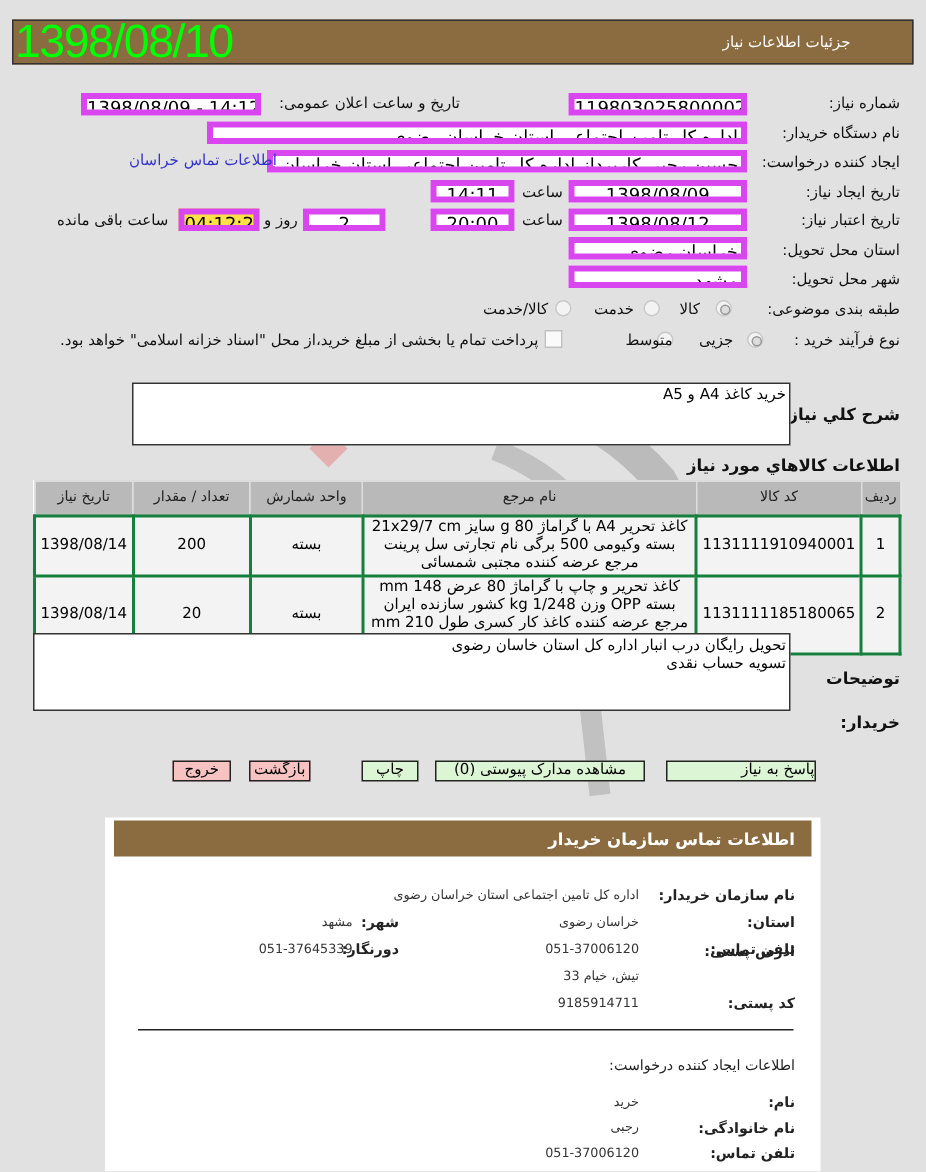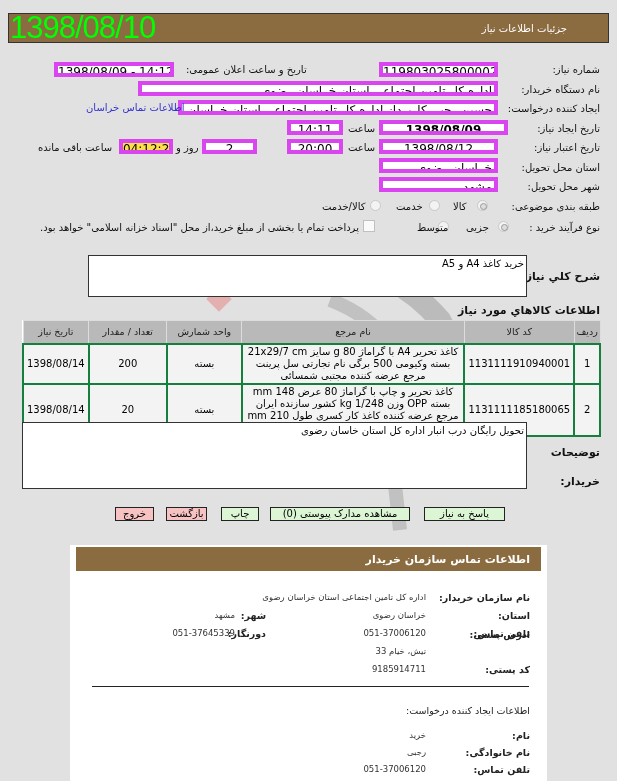--- a/index.html
+++ b/index.html
@@ -49,21 +49,21 @@
   table.items th {
     background: #b9b9b9; color: #222; font-weight: normal; height: 23px; border: 1px solid #ddd; font-size: 9.5px;
   }
   table.items td {
     border: 2px solid #15803d; text-align: center; vertical-align: middle; padding: 1px 3px; background: #f3f3f3; line-height: 12px;
   }
   table.items td.name { text-align: center; }
   .btn {
     height: 14px; border: 1px solid #222; font-size: 10px; line-height: 12px; text-align: center; direction: rtl;
   }
-  .btn.green { background: #dcf5d4; }
+  .btn.green { background: #dcf5d4; margin-left: 20px; }
   .btn.red { background: #f7c2c2; }
   .contact-panel { left: 70px; top: 545px; width: 477px; height: 236px; background: #fff; }
   .contact-head {
     left: 76px; top: 547px; width: 465px; height: 24px; background: #8b6b40;
   }
   .contact-title { right: 87px; top: 553px; color: #fff; font-size: 11px; font-weight: bold; direction: rtl; }
   .c-lbl { direction: rtl; font-size: 9.5px; font-weight: bold; color: #222; white-space: nowrap; }
   .c-val { direction: rtl; font-size: 8.5px; color: #333; white-space: nowrap; }
   .divider { left: 92px; top: 686px; width: 437px; height: 1px; background: #222; }
   .watermark { pointer-events: none; opacity: 0.35; }
@@ -89,21 +89,21 @@
 <div class="abs box" style="left:54px;top:62px;width:120px;">1398/08/09 - 14:12</div>
 
 <div class="abs lbl" style="right:17px;top:84px;">نام دستگاه خریدار:</div>
 <div class="abs box r" style="left:138px;top:81px;width:360px;">اداره کل تامین اجتماعی استان خراسان رضوی</div>
 
 <div class="abs lbl" style="right:17px;top:103px;">ایجاد کننده درخواست:</div>
 <div class="abs box r" style="left:178px;top:100px;width:320px;">حسین رجبی کارپرداز اداره کل تامین اجتماعی استان خراسان رضوی</div>
 <div class="abs link" style="left:86px;top:102px;">اطلاعات تماس خراسان</div>
 
 <div class="abs lbl" style="right:17px;top:123px;">تاریخ ایجاد نیاز:</div>
-<div class="abs box" style="left:379px;top:120px;width:129px;font-weight:bold;">1398/08/09</div>
+<div class="abs box" style="left:379px;top:120px;width:119px;">1398/08/09</div>
 <div class="abs lbl" style="left:348px;top:123px;">ساعت</div>
 <div class="abs box" style="left:287px;top:120px;width:56px;">14:11</div>
 
 <div class="abs lbl" style="right:17px;top:142px;">تاریخ اعتبار نیاز:</div>
 <div class="abs box" style="left:379px;top:139px;width:119px;">1398/08/12</div>
 <div class="abs lbl" style="left:348px;top:142px;">ساعت</div>
 <div class="abs box" style="left:287px;top:139px;width:56px;">20:00</div>
 <div class="abs box" style="left:202px;top:139px;width:55px;">2</div>
 <div class="abs lbl" style="left:176px;top:142px;">روز و</div>
 <div class="abs box yellow" style="left:119px;top:139px;width:54px;">04:12:29</div>
@@ -161,25 +161,26 @@
       <td class="name">کاغذ تحریر و چاپ با گراماژ 80 عرض 148 mm بسته OPP وزن 1/248 kg کشور سازنده ایران مرجع عرضه کننده کاغذ کار کسری طول 210 mm نام تجارتی سل پرینت</td>
       <td>بسته</td>
       <td>20</td>
       <td>1398/08/14</td>
     </tr>
   </tbody>
 </table>
 
 <div class="abs bold-lbl" style="right:17px;top:446px;">توضیحات</div>
 <div class="abs bold-lbl" style="right:17px;top:460px;margin-top:15px;">خریدار:</div>
-<div class="abs textarea" style="left:22px;top:422px;width:505px;height:67px;">
+<div class="abs textarea" style="left:22px;top:422px;width:505px;height:52px;">
   <div>تحویل رایگان درب انبار اداره کل استان خاسان رضوی</div>
+  <div>تسویه حساب نقدی</div>
 </div>
 
-<div class="abs btn green" style="left:424px;top:507px;width:81px;">پاسخ به نیاز</div>
+<div class="abs btn green" style="left:424px;top:507px;width:100px;text-align:right;">پاسخ به نیاز</div>
 <div class="abs btn green" style="left:270px;top:507px;width:140px;">مشاهده مدارک پیوستی (0)</div>
 <div class="abs btn green" style="left:221px;top:507px;width:38px;">چاپ</div>
 <div class="abs btn red" style="left:166px;top:507px;width:41px;">بازگشت</div>
 <div class="abs btn red" style="left:115px;top:507px;width:39px;">خروج</div>
 
 <div class="abs contact-panel"></div>
 <div class="abs contact-head"></div>
 <div class="abs contact-title">اطلاعات تماس سازمان خریدار</div>
 
 <div class="abs c-lbl" style="right:87px;top:592px;">نام سازمان خریدار:</div>

